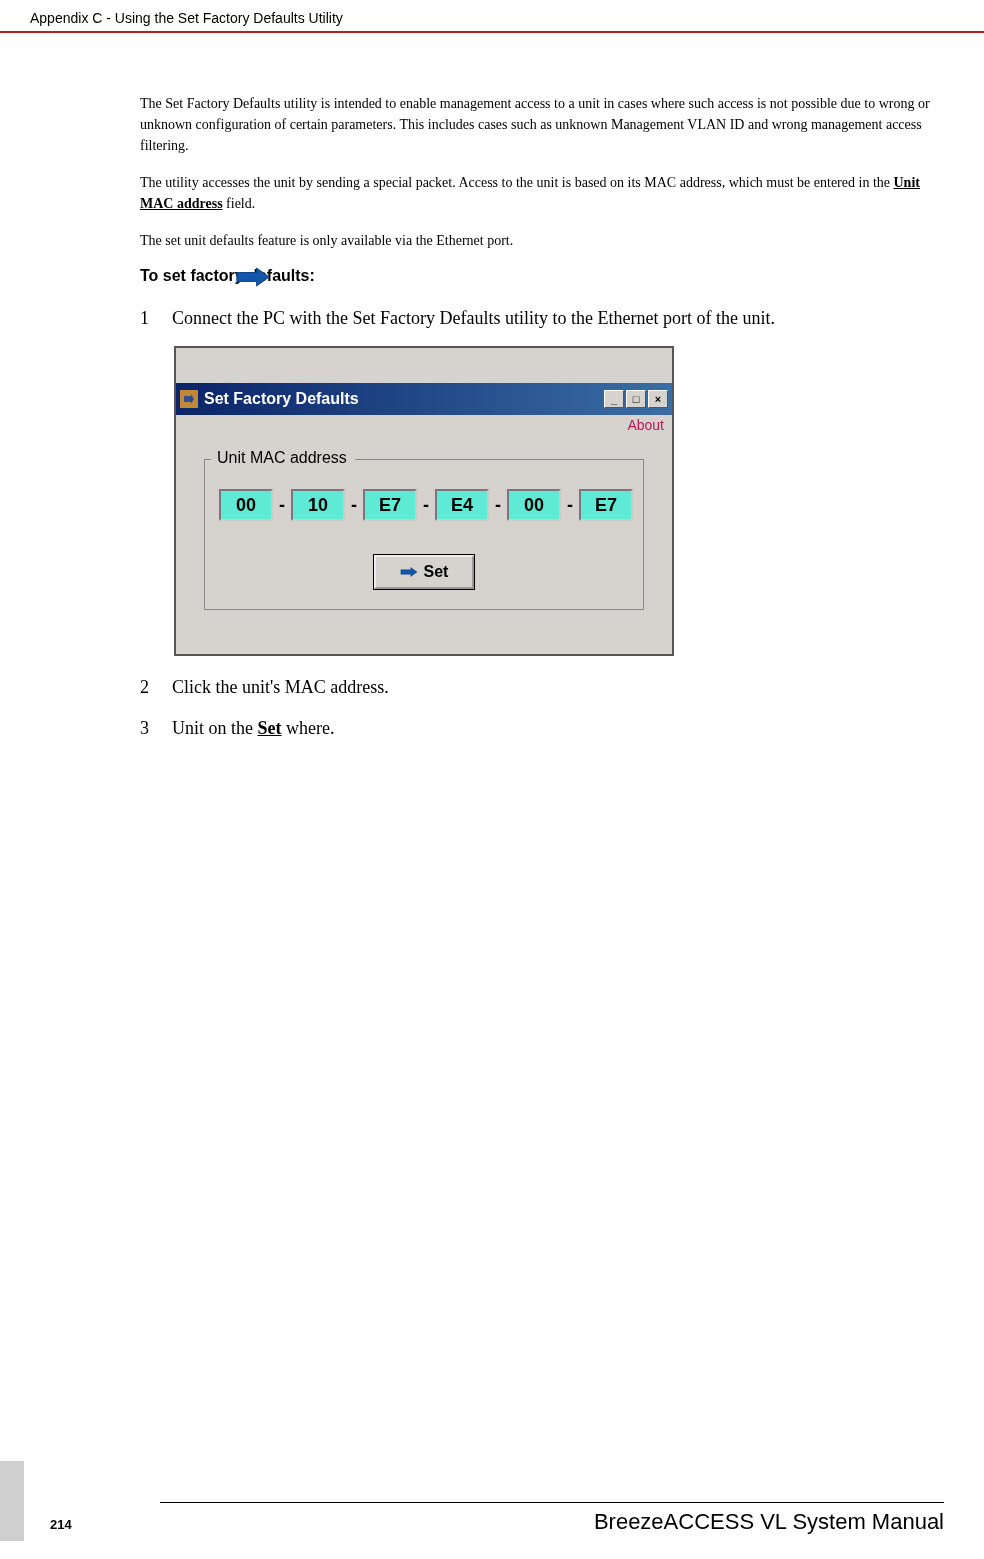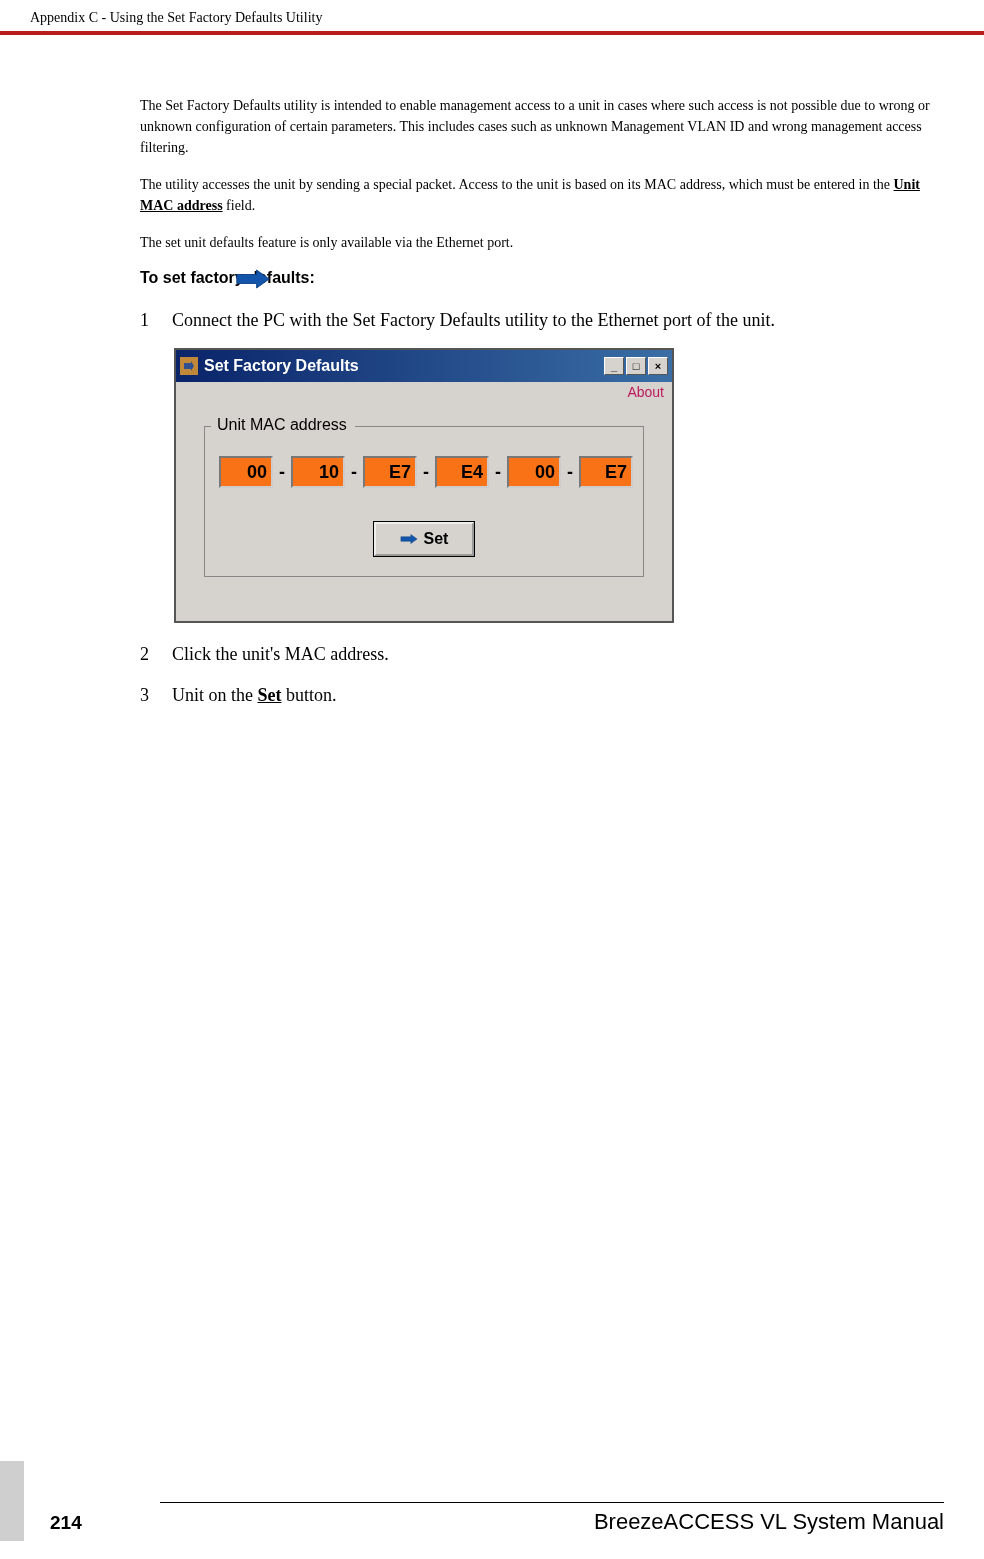--- a/index.html
+++ b/index.html
@@ -9,24 +9,24 @@
     }
     body {
       font-family: Georgia, 'Times New Roman', serif;
       background: #fff;
       width: 984px;
       height: 1559px;
       position: relative;
       color: #000;
     }
     .header-line {
-      font-family: Liberation Serif, serif;
+      font-family: Liberation Sans, sans-serif;
       font-size: 14px;
       padding: 10px 30px 5px 30px;
-      border-bottom: 4px solid #b91c1c;
+      border-bottom: 2px solid #b91c1c;
     }
     .content {
       padding: 60px 40px 20px 140px;
     }
     .para {
       font-size: 14px;
       line-height: 1.5;
       margin-bottom: 16px;
     }
     .bold-heading {
@@ -61,20 +61,21 @@
       width: 500px;
       border: 2px solid #555;
       background: #d6d3ce;
     }
     .titlebar {
       background: linear-gradient(to right, #0a246a, #3a6ea5);
       height: 30px;
       display: flex;
       align-items: center;
       padding: 16px 4px;
+      margin-top: 35px;
     }
     .title-icon {
       width: 18px;
       height: 18px;
       background: #c08838;
       margin-right: 6px;
       display: flex;
       align-items: center;
       justify-content: center;
     }
@@ -144,27 +145,27 @@
     }
     .mac-row {
       display: flex;
       align-items: center;
       gap: 6px;
       margin-bottom: 34px;
     }
     .mac-input {
       width: 54px;
       height: 32px;
-      background: #f97316;
+      background: #5eead4;
       border: 2px inset #ccc;
       font-family: Tahoma, Arial, sans-serif;
       font-size: 18px;
       font-weight: bold;
       padding: 2px 4px;
-      text-align: right;
+      text-align: center;
     }
     .mac-dash {
       font-family: Tahoma, Arial, sans-serif;
       font-size: 18px;
       font-weight: bold;
     }
     .set-btn-wrap {
       display: flex;
       justify-content: center;
     }
@@ -196,21 +197,21 @@
       margin-left: 130px;
     }
     .footer-row {
       display: flex;
       justify-content: space-between;
       align-items: baseline;
       margin-top: 6px;
     }
     .page-num {
       font-family: Arial, Helvetica, sans-serif;
-      font-size: 19px;
+      font-size: 13px;
       font-weight: bold;
       margin-left: 20px;
     }
     .manual-name {
       font-family: Arial, Helvetica, sans-serif;
       font-size: 22px;
     }
     .gray-tab {
       position: absolute;
       left: 0;
@@ -292,21 +293,21 @@
   </div>
 
   <div class="step">
     <div class="step-num">2</div>
     <div class="step-text">Click the unit's MAC address.</div>
   </div>
 
   <div class="step">
     <div class="step-num">3</div>
     <div class="step-text">
-      <span>Unit on the </span><b><u>Set</u></b><span> button.</span>
+      <span>Unit on the </span><b><u>Set</u></b><span> where.</span>
     </div>
   </div>
 
 
 </div>
 
 <div class="gray-tab"></div>
 
 <div class="footer">
   <div class="footer-line"></div>

